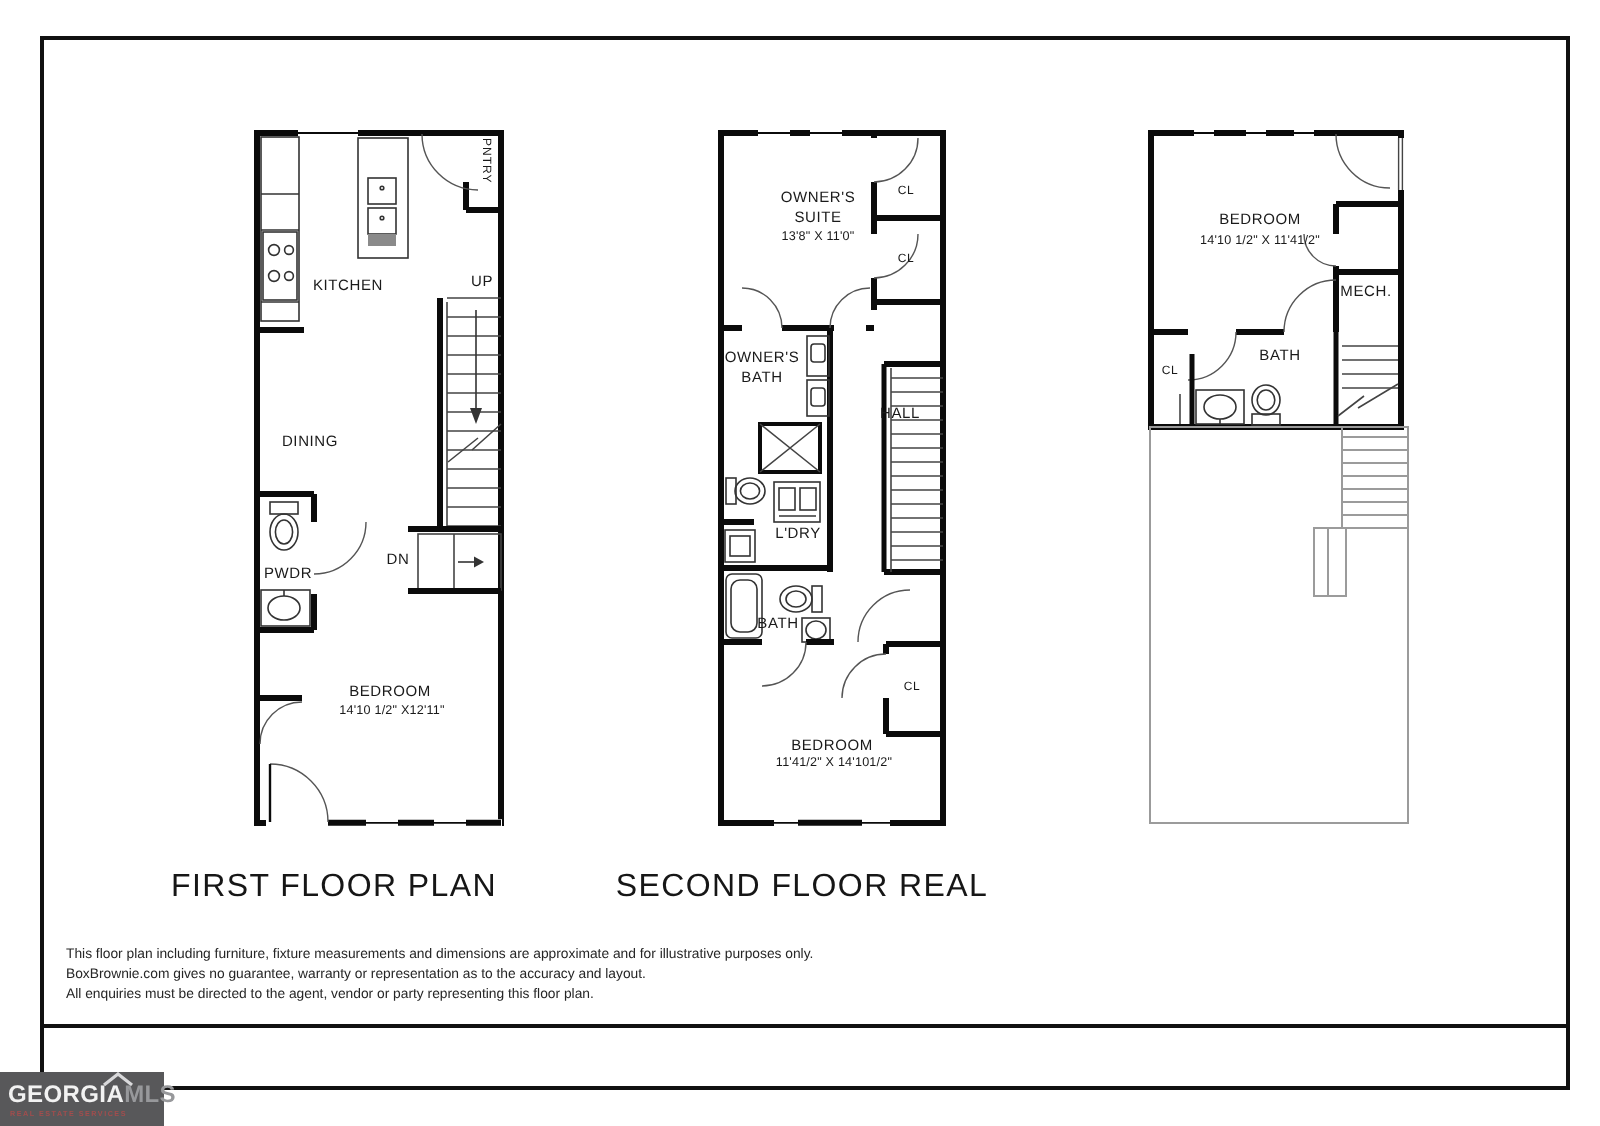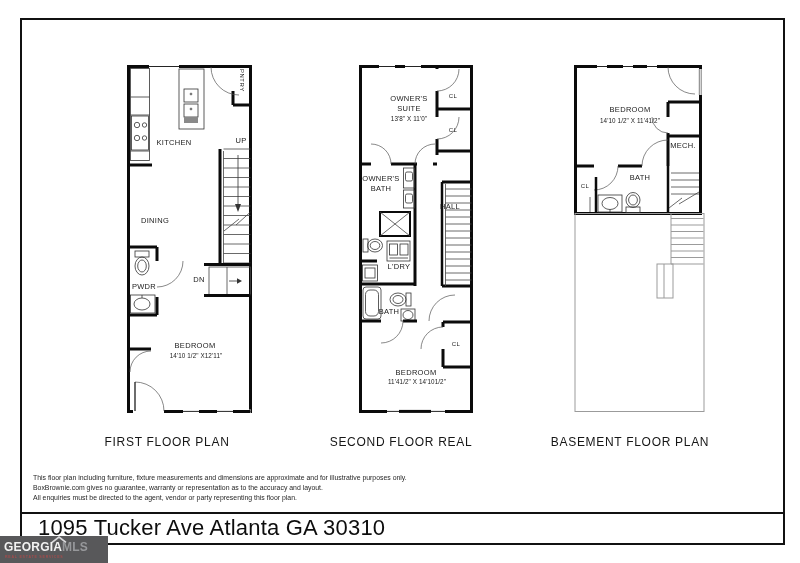--- a/index.html
+++ b/index.html
@@ -7,26 +7,26 @@
          font-family:"Liberation Sans", sans-serif;color:#1a1a1a;}
   .frame{position:absolute;left:20px;top:18px;width:765px;height:527px;
          border:2px solid #111;box-sizing:border-box;background:#fff;}
   .plan{position:absolute;}
   .plan svg{position:absolute;left:0;top:0;}
   .lbl{position:absolute;transform:translateX(-50%);white-space:nowrap;
        font-size:7.5px;line-height:1.05;letter-spacing:.3px;color:#1a1a1a;text-align:center;}
   .dim{font-size:6.3px;letter-spacing:.1px;}
   .cl{font-size:6px;}
   .vert{transform:none;writing-mode:vertical-rl;text-orientation:mixed;font-size:6px;letter-spacing:.5px;}
-  .plan-title{position:absolute;transform:translateX(-50%);font-size:12px;
+  .plan-title{position:absolute;transform:translateX(-50%);font-size:16px;
               letter-spacing:.7px;color:#161616;white-space:nowrap;}
   .disclaimer{position:absolute;left:33px;font-size:6.9px;line-height:10px;color:#262626;white-space:nowrap;}
   .divider{position:absolute;left:22px;top:512px;width:761px;height:2px;background:#111;}
   .address{position:absolute;left:38px;top:515px;font-size:22px;color:#0d0d0d;letter-spacing:.2px;}
-  .logo{position:absolute;left:0;top:536px;width:108px;height:27px;background:#58585a;}
+  .logo{position:absolute;left:0;top:536px;width:82px;height:27px;background:#58585a;}
   .logo .row{position:absolute;left:4px;top:5px;font-size:12px;line-height:12px;font-weight:600;letter-spacing:.2px;}
   .logo .georgia{color:#f2f2f2;}
   .logo .mls{color:#97989b;}
   .logo .tagline{position:absolute;left:5px;top:19px;font-size:3.6px;letter-spacing:.75px;color:#a34d4d;font-weight:700;}
   .logo svg{position:absolute;}
 </style>
 </head>
 <body>
 
 <div id="stage">
@@ -286,29 +286,27 @@
     </svg>
     <div class="lbl" style="left:56px;top:41px;">BEDROOM</div>
     <div class="lbl dim" style="left:56px;top:53px;">14'10 1/2" X 11'41/2"</div>
     <div class="lbl" style="left:109px;top:53px;margin-top:24px;">MECH.</div>
     <div class="lbl cl" style="left:11px;top:118px;">CL</div>
     <div class="lbl" style="left:66px;top:109px;">BATH</div>
   </div>
 
   <div class="plan-title" style="left:167px;top:435px;">FIRST FLOOR PLAN</div>
   <div class="plan-title" style="left:401px;top:435px;">SECOND FLOOR REAL</div>
-  <div class="plan-title" style="left:630px;top:435px;">BASEMENT FLOOR PLAN</div>
 
   <div class="disclaimer" style="top:473px;">This floor plan including furniture, fixture measurements and dimensions are approximate and for illustrative purposes only.</div>
   <div class="disclaimer" style="top:483px;">BoxBrownie.com gives no guarantee, warranty or representation as to the accuracy and layout.</div>
   <div class="disclaimer" style="top:493px;">All enquiries must be directed to the agent, vendor or party representing this floor plan.</div>
 
   <div class="divider"></div>
 
-  <div class="address">1095 Tucker Ave Atlanta GA 30310</div>
 
   <div class="logo">
     <svg width="16" height="7" style="left:51px;top:0px;" viewBox="0 0 16 7">
       <path d="M1,6.5 L8,1 L15,6.5" stroke="#d9d9db" stroke-width="1.6" fill="none"></path>
     </svg>
     <div class="row">
       <span class="georgia">GEORGIA</span><span class="mls">MLS</span>
     </div>
     <div class="tagline">REAL ESTATE SERVICES</div>
   </div>

